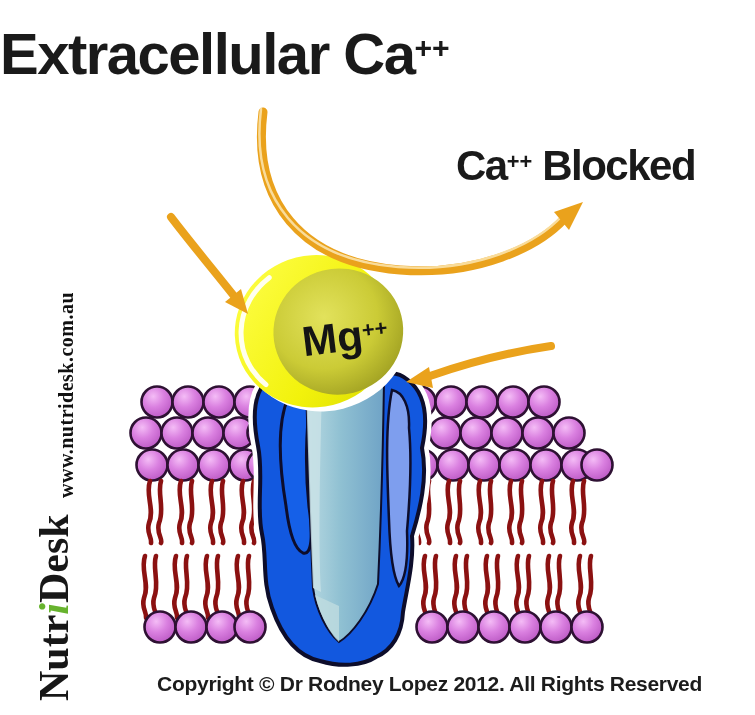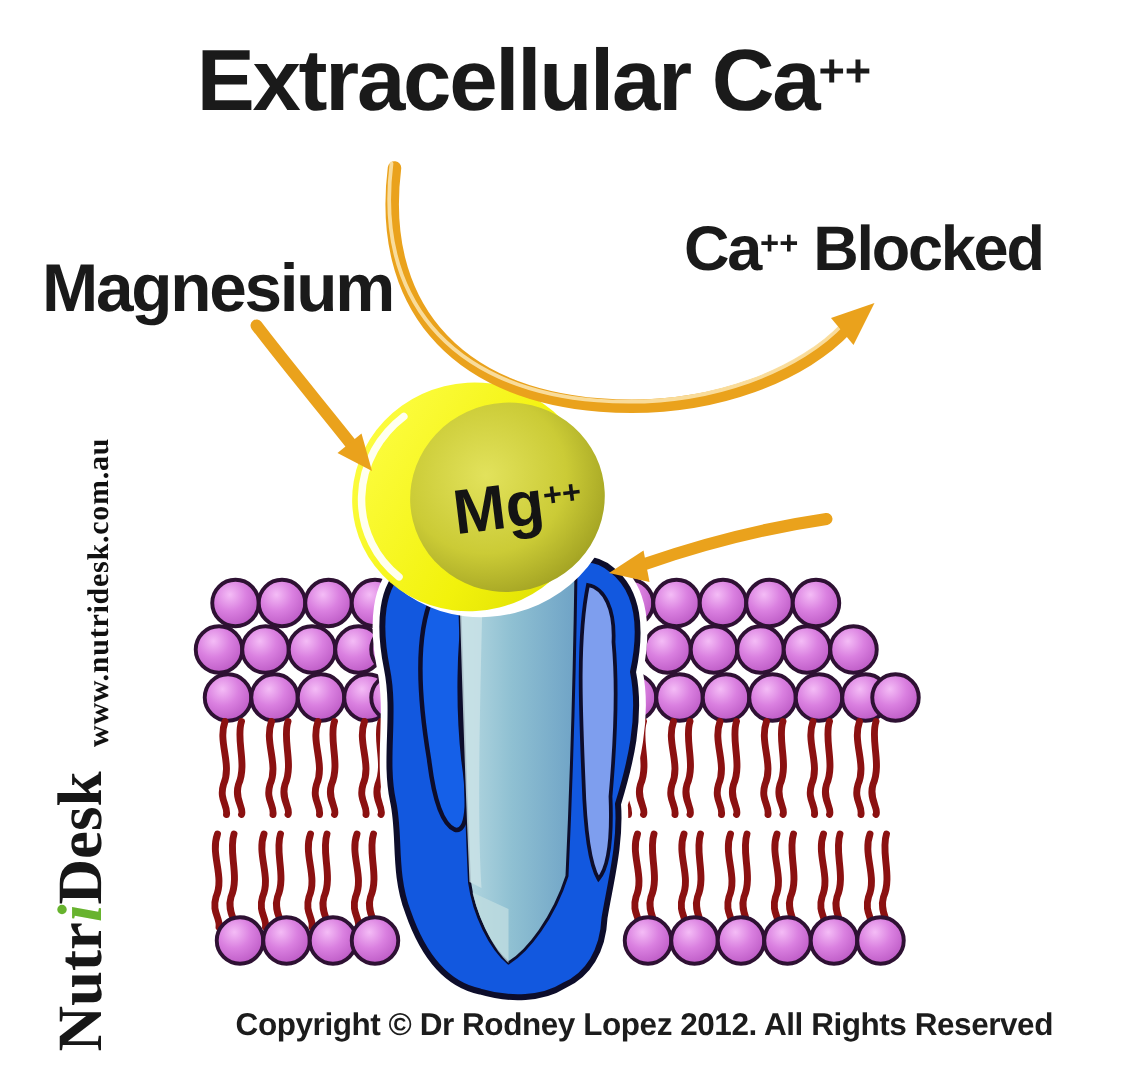--- a/index.html
+++ b/index.html
@@ -2,21 +2,21 @@
 <html><head>
 <meta charset="utf-8">
 <style>
   html,body { margin:0; padding:0; background:#ffffff; }
   .stage {
     position:relative; width:755px; height:715px; background:#ffffff;
     overflow:hidden; font-family:"Liberation Sans", sans-serif;
   }
   .stage svg.art { position:absolute; left:0; top:0; }
   .lbl { position:absolute; color:#1a1a1a; font-weight:bold; white-space:nowrap; z-index:5; }
-  .title { left:0; top:20px; width:712px; text-align:center; font-size:58px; letter-spacing:-1.5px; }
+  .title { left:0; top:20px; width:712px; text-align:left; font-size:58px; letter-spacing:-1.5px; }
   .magnesium { left:28px; top:166px; font-size:45px; letter-spacing:-1.5px; }
   .ca-blocked { left:456px; top:142px; font-size:42px; letter-spacing:-1.5px; }
   .calcium-channel { left:455px; top:300px; font-size:40px; letter-spacing:-2px; word-spacing:-8px; }
   .mg-ion { left:285px; top:313px; width:120px; text-align:center; font-size:42px;
             transform:rotate(-7deg); color:#141414; }
   .sup { font-size:0.52em; position:relative; top:-0.52em; letter-spacing:0; }
   .gap-word { margin-left:10px; }
   .brand-url {
     position:absolute; left:55px; top:498px; transform:rotate(-90deg); transform-origin:0 0;
     font-family:"Liberation Serif", serif; font-weight:bold; font-size:20px;
@@ -185,21 +185,20 @@
         <path d="M551,346 C510,352 470,362 430,376" stroke="#EAA21C" stroke-width="8"></path>
         <polygon points="406,382 429,367 433,388" fill="#EAA21C" stroke="none"></polygon>
       </g>
     </g>
   </svg>
 
   <div class="lbl title">
     <span>Extracellular Ca</span><span class="sup">++</span>
   </div>
 
-  <div class="lbl magnesium">Magnesium</div>
 
   <div class="lbl ca-blocked">
     <span>Ca</span><span class="sup">++</span><span class="gap-word">Blocked</span>
   </div>
 
 
   <div class="lbl mg-ion">
     <span>Mg</span><span class="sup">++</span>
   </div>
 

